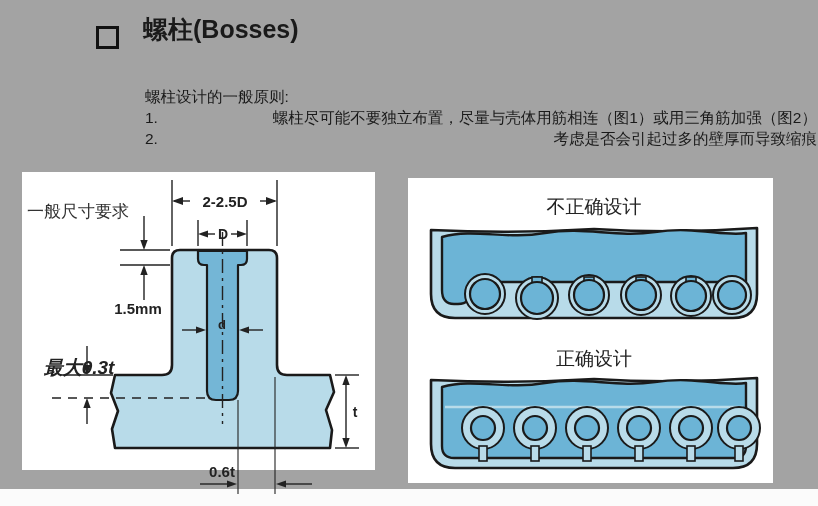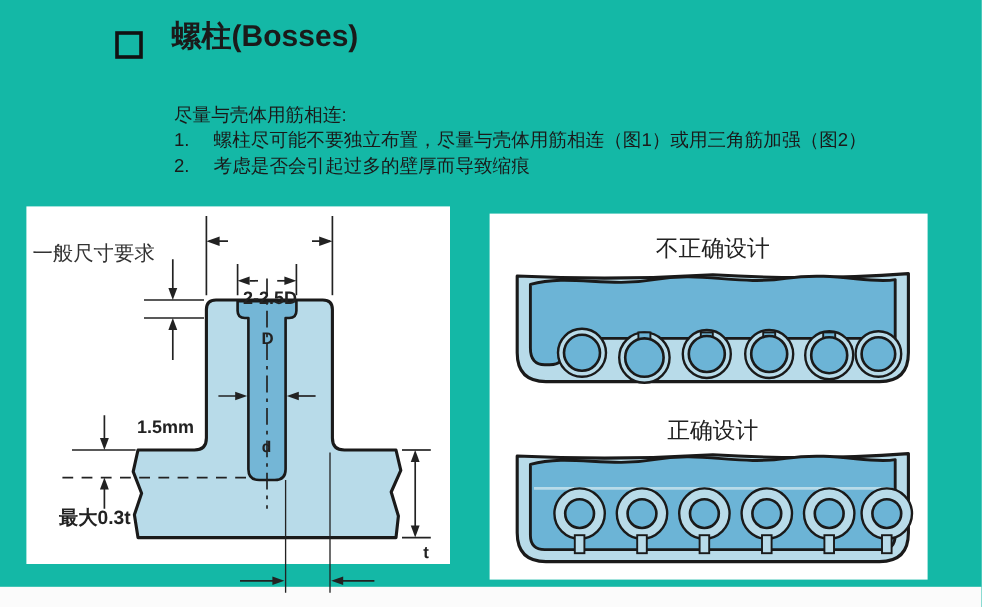--- a/index.html
+++ b/index.html
@@ -1,49 +1,49 @@
 <!DOCTYPE html>
 <html><head>
 <meta charset="utf-8">
 <style>
   html,body{margin:0;padding:0;}
   #slide{
     position:relative;
     width:818px;height:506px;
-    background:#14b8a6;
+    background:#a3a3a3;
     overflow:hidden;
     font-family:"Liberation Sans", sans-serif;
     color:#1a1a1a;
   }
   
   .bullet-square{
     position:absolute;left:96px;top:26px;width:17px;height:17px;
     border:3.5px solid #111;background:transparent;
   }
   .slide-title{
     position:absolute;left:143px;top:13px;
     font-size:25px;font-weight:bold;letter-spacing:0px;
   }
   
   .principles{position:absolute;left:145px;top:86px;width:672px;font-size:15.5px;line-height:21px;}
   .principles .heading{margin:0 0 0 0;}
   .principles .item{display:flex;}
   .principles .num{width:33px;flex:0 0 33px;}
-  .principles .itext{flex:1;}
+  .principles .itext{flex:1;text-align:right;}
   
   .panel{position:absolute;background:#ffffff;}
   #left-panel{left:22px;top:172px;width:353px;height:298px;}
   #right-panel{left:408px;top:178px;width:365px;height:305px;}
   #bottom-strip{position:absolute;left:0;top:489px;width:818px;height:17px;background:#fbfbfb;}
   
   #left-figure{position:absolute;left:22px;top:172px;width:353px;height:334px;}
   #left-figure svg{position:absolute;left:0;top:0;}
   .dim-label{
     position:absolute;transform:translate(-50%,-50%);
-    font-weight:bold;font-size:15px;white-space:nowrap;color:#222;margin-top:48px;
+    font-weight:bold;font-size:15px;white-space:nowrap;color:#222;
   }
   .figure-caption{
     position:absolute;left:5px;top:28px;font-size:17px;color:#333;
     font-family:"DejaVu Serif", serif;white-space:nowrap;
   }
   .cmp-title{
     position:absolute;width:338px;text-align:center;
     font-size:19px;color:#222;font-family:Liberation Serif, serif;
   }
   #incorrect-title{left:425px;top:194px;}
@@ -54,21 +54,21 @@
 </style>
 </head>
 <body>
 
 <div id="slide">
 
   <div class="bullet-square"></div>
   <div class="slide-title">螺柱(Bosses)</div>
 
   <div class="principles">
-    <div class="heading">尽量与壳体用筋相连:</div>
+    <div class="heading">螺柱设计的一般原则:</div>
     <div class="item">
       <span class="num">1.</span>
       <span class="itext">螺柱尽可能不要独立布置，尽量与壳体用筋相连（图1）或用三角筋加强（图2）</span>
     </div>
     <div class="item">
       <span class="num">2.</span>
       <span class="itext">考虑是否会引起过多的壁厚而导致缩痕</span>
     </div>
   </div>
 
@@ -130,21 +130,21 @@
         <polygon points="215,312 205,308.5 205,315.5"></polygon>
         <polygon points="254,312 264,308.5 264,315.5"></polygon>
       </g>
     </svg>
 
     <div class="figure-caption">一般尺寸要求</div>
     <div class="dim-label" style="left:203px;top:29px;">2-2.5D</div>
     <div class="dim-label" style="left:201px;top:62px;font-size:14px;">D</div>
     <div class="dim-label" style="left:200px;top:152px;font-size:13px;">d</div>
     <div class="dim-label" style="left:116px;top:136px;">1.5mm</div>
-    <div class="dim-label" style="left:57px;top:212px;font-size:16px;">最大0.3t</div>
+    <div class="dim-label" style="left:57px;top:196px;font-size:19px;font-style:italic;">最大0.3t</div>
     <div class="dim-label" style="left:333px;top:240px;font-size:14px;">t</div>
     <div class="dim-label" style="left:200px;top:299px;">0.6t</div>
   </div>
 
   <div class="cmp-title" id="incorrect-title">不正确设计</div>
 
   <svg id="incorrect-svg" class="cmp-svg" viewBox="0 0 338 100">
 
     <path d="M6,6 L6,70 Q6,94 30,94 L308,94 Q332,94 332,70 L332,4 Q250,10 169,5 Q88,10 6,6 Z" fill="#b8dbe9" stroke="#1a1a1a" stroke-width="2.6" stroke-linejoin="round"></path>
 

